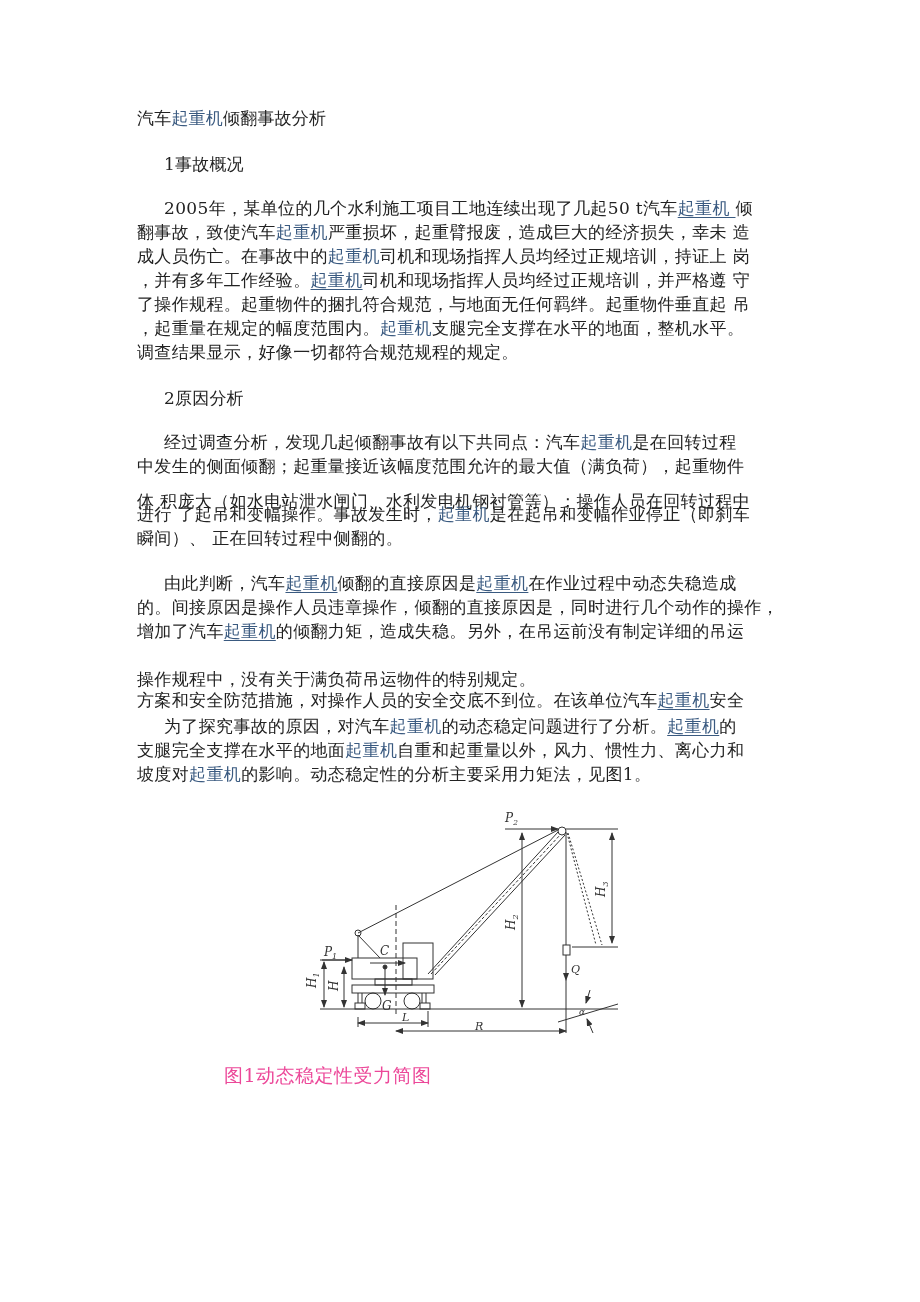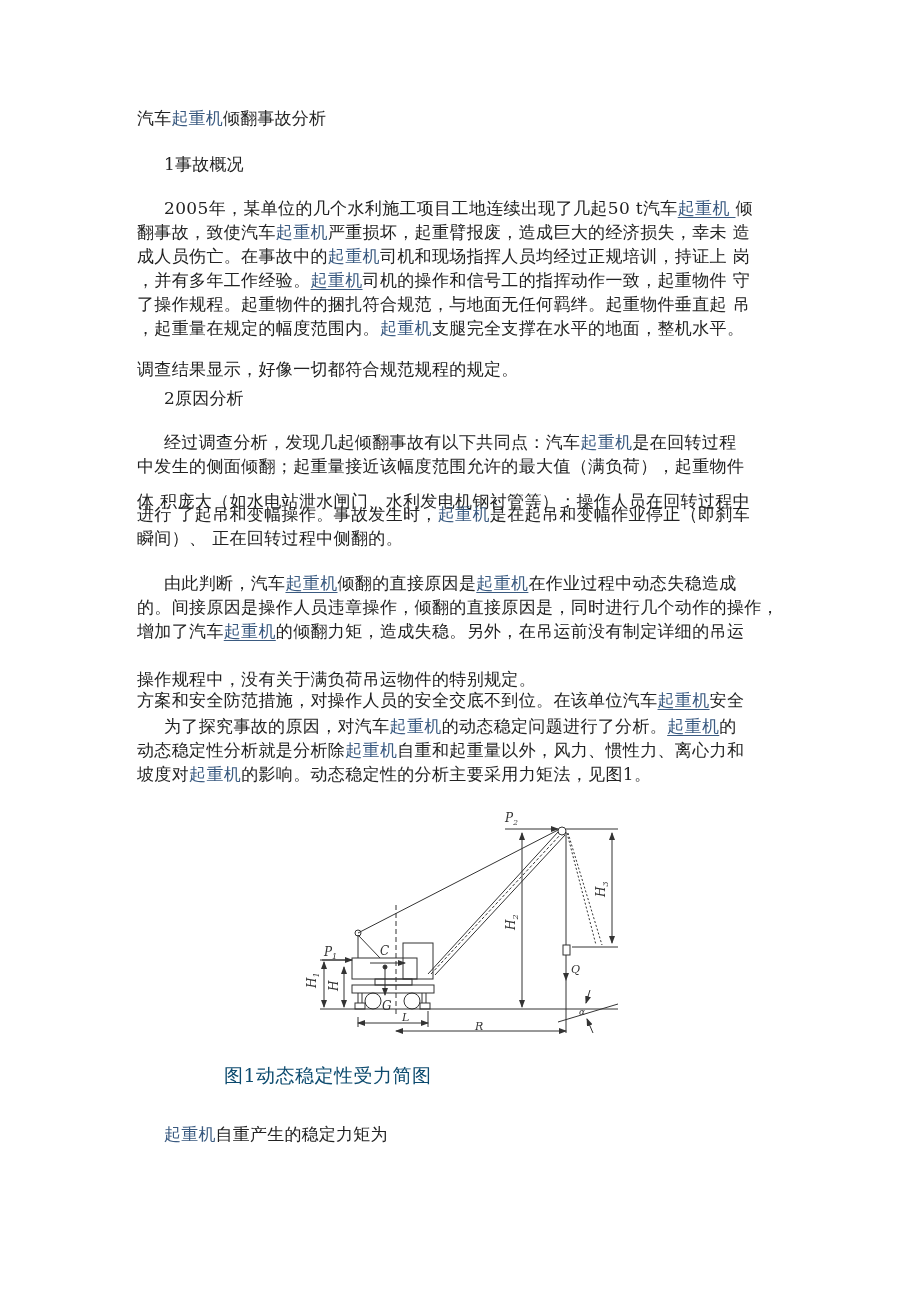--- a/index.html
+++ b/index.html
@@ -47,21 +47,21 @@
     text-decoration: underline;
     text-decoration-color: #3a5a80;
     text-underline-offset: 3px;
   }
   .caption {
     position: absolute;
     left: 224px;
     top: 1062px;
     font-size: 19px;
     line-height: 26px;
-    color: #0c4a6e;
+    color: #ec4899;
     letter-spacing: 0.5px;
   }
   .figure {
     position: absolute;
     left: 300px;
     top: 805px;
     width: 330px;
     height: 230px;
   }
   .figure svg text {
@@ -85,29 +85,29 @@
     <div class="para-line" style="top:196px; left:164px;">
       <span>2005年，某单位的几个水利施工项目工地连续出现了几起50  t汽车</span><span class="link-u">起重机 </span><span>倾</span>
     </div>
     <div class="para-line" style="top:220px;">
       <span>翻事故，致使汽车</span><span class="link">起重机</span><span>严重损坏，起重臂报废，造成巨大的经济损失，幸未 造</span>
     </div>
     <div class="para-line" style="top:244px;">
       <span>成人员伤亡。在事故中的</span><span class="link">起重机</span><span>司机和现场指挥人员均经过正规培训，持证上 岗</span>
     </div>
     <div class="para-line" style="top:268px;">
-      <span>，并有多年工作经验。</span><span class="link-u">起重机</span><span>司机的操作和信号工的指挥动作一致，起重物件 守</span>
+      <span>，并有多年工作经验。</span><span class="link-u">起重机</span><span>司机和现场指挥人员均经过正规培训，并严格遵 守</span>
     </div>
     <div class="para-line" style="top:292px;">
       <span>了操作规程。起重物件的捆扎符合规范，与地面无任何羁绊。起重物件垂直起 吊</span>
     </div>
     <div class="para-line" style="top:316px;">
       <span>，起重量在规定的幅度范围内。</span><span class="link">起重机</span><span>支腿完全支撑在水平的地面，整机水平。</span>
     </div>
-    <div class="para-line" style="top:357px;">
+    <div class="para-line" style="top:340px;">
       <span>调查结果显示，好像一切都符合规范规程的规定。</span>
     </div>
   </div>
 
   <div class="line" style="top:386px; left:164px;">2原因分析</div>
 
   <div>
     <div class="para-line" style="top:430px; left:164px;">
       <span>经过调查分析，发现几起倾翻事故有以下共同点：汽车</span><span class="link">起重机</span><span>是在回转过程</span>
     </div>
@@ -141,21 +141,21 @@
     <div class="para-line" style="top:667px;">
       <span>操作规程中，没有关于满负荷吊运物件的特别规定。</span>
     </div>
   </div>
 
   <div>
     <div class="para-line" style="top:714px; left:164px;">
       <span>为了探究事故的原因，对汽车</span><span class="link">起重机</span><span>的动态稳定问题进行了分析。</span><span class="link-u">起重机</span><span>的</span>
     </div>
     <div class="para-line" style="top:738px;">
-      <span>动态稳定性分析就是分析除</span><span class="link">起重机</span><span>自重和起重量以外，风力、惯性力、离心力和</span>
+      <span>支腿完全支撑在水平的地面</span><span class="link">起重机</span><span>自重和起重量以外，风力、惯性力、离心力和</span>
     </div>
     <div class="para-line" style="top:762px;">
       <span>坡度对</span><span class="link">起重机</span><span>的影响。动态稳定性的分析主要采用力矩法，见图1。</span>
     </div>
   </div>
 
   <div class="figure">
     <svg width="330" height="230" viewBox="0 0 330 230" xmlns="http://www.w3.org/2000/svg">
       <defs>
         <marker id="arr" markerWidth="8" markerHeight="6" refX="7" refY="3" orient="auto">
@@ -251,17 +251,14 @@
       <text x="279" y="210" font-size="9">α</text>
       <text transform="translate(16,183) rotate(-90)" font-size="12"><tspan>H</tspan><tspan font-size="8" dy="3">1</tspan></text>
       <text transform="translate(38,186) rotate(-90)" font-size="12">H</text>
       <text transform="translate(215,125) rotate(-90)" font-size="12"><tspan>H</tspan><tspan font-size="8" dy="3">2</tspan></text>
       <text transform="translate(305,92) rotate(-90)" font-size="12"><tspan>H</tspan><tspan font-size="8" dy="3">3</tspan></text>
     </svg>
   </div>
 
   <div class="caption">图1动态稳定性受力简图</div>
 
-  <div class="line" style="top:1122px; left:164px;">
-    <span class="link">起重机</span><span>自重产生的稳定力矩为</span>
-  </div>
 
 </div>
 
 </body></html>

